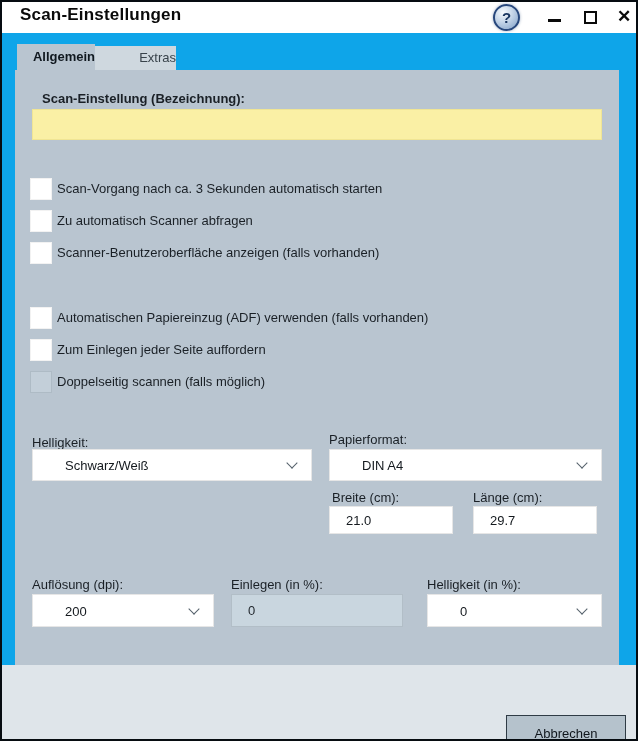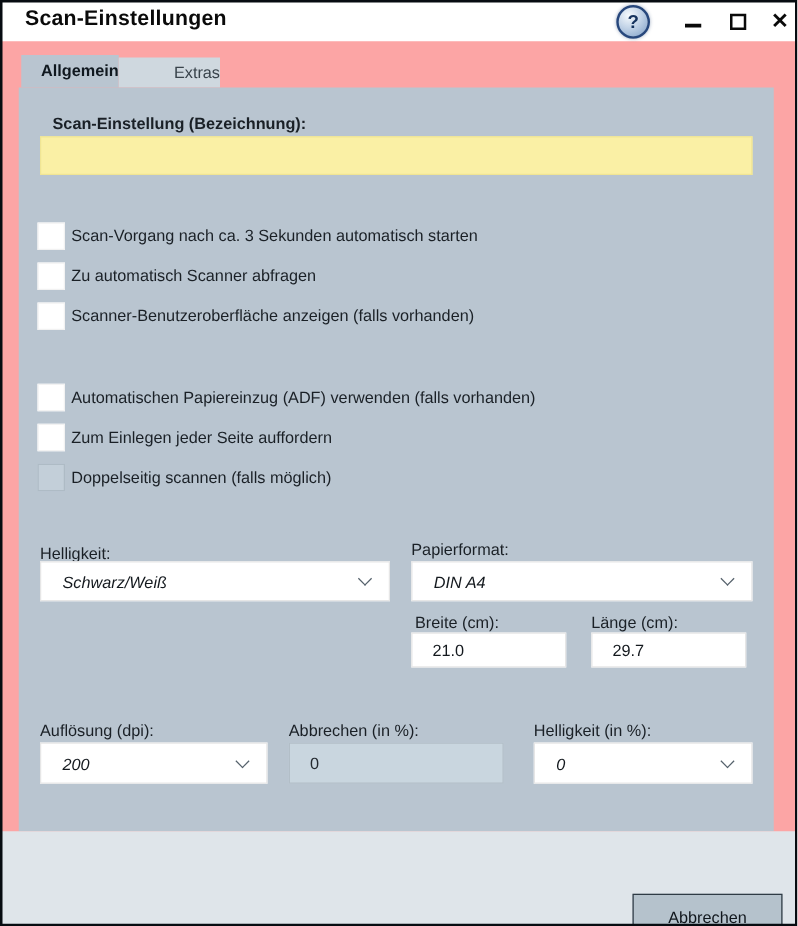--- a/index.html
+++ b/index.html
@@ -1,18 +1,18 @@
 <!DOCTYPE html>
 <html><head>
 <meta charset="utf-8">
 <style>
   html,body{margin:0;padding:0;background:#ffffff;}
   *{box-sizing:border-box;}
   .dialog{
-    position:relative;width:638px;height:741px;background:#fca5a5;
+    position:relative;width:638px;height:741px;background:#0ea5e9;
     font-family:"Liberation Sans",sans-serif;color:#14191e;overflow:hidden;
   }
   .dialog-border{position:absolute;inset:0;border:2px solid #070c11;pointer-events:none;z-index:50;}
   .titlebar{position:absolute;left:0;top:0;width:638px;height:33px;background:#ffffff;}
   .title{position:absolute;left:20px;top:5px;font-size:17px;font-weight:bold;color:#0a0a0a;letter-spacing:.2px;}
   .help-btn{
     position:absolute;left:493px;top:4px;width:27px;height:27px;border-radius:50%;
     border:2px solid #27477c;background:radial-gradient(circle at 35% 28%,#f6fafd 0%,#c2d3e7 45%,#7e9ec6 100%);
     color:#16335e;font-weight:bold;font-size:15px;text-align:center;line-height:23px;cursor:pointer;
     box-shadow:0 0 3px rgba(40,70,120,.45);
@@ -34,21 +34,21 @@
     position:absolute;left:32px;top:109px;width:570px;height:31px;background:#faf0a5;
     border:1px solid #f0e594;outline:none;font:13px "Liberation Sans",sans-serif;padding:0 10px;color:#14191e;
   }
   .cbx-row{position:absolute;left:30px;height:22px;}
   .cbx{position:absolute;left:0;top:0;width:22px;height:22px;background:#ffffff;border:1px solid #f2f2f2;cursor:pointer;}
   .cbx-disabled{background:#c3cfd9;border:1px solid #aebbc5;cursor:default;}
   .cbx-label{position:absolute;left:27px;top:0;font-size:13px;line-height:22px;color:#1a2026;white-space:nowrap;}
   .combo{
     position:absolute;background:#ffffff;border:1px solid #e6e6e6;cursor:pointer;
   }
-  .combo-text{position:absolute;left:17px;top:0;font-size:13px;color:#14191e;line-height:inherit;font-style:italic;}
+  .combo-text{position:absolute;left:32px;top:0;font-size:13px;color:#14191e;line-height:inherit;}
   .chev{position:absolute;right:15px;top:50%;width:8px;height:8px;margin-top:-6px;
     border-right:1.6px solid #55616b;border-bottom:1.6px solid #55616b;transform:rotate(45deg);}
   .txt-input{
     position:absolute;background:#ffffff;border:1px solid #e6e6e6;outline:none;
     font:13px "Liberation Sans",sans-serif;padding:0 0 0 16px;color:#14191e;
   }
   .txt-disabled{background:#c9d6df;border:1px solid #b2bec7;color:#242a30;}
   .btn{
     position:absolute;top:687px;height:36px;background:#b5c2cc;font:13px "Liberation Sans",sans-serif;
     color:#10161c;cursor:pointer;
@@ -128,21 +128,21 @@
 
   <div class="lbl" style="left:473px;top:490px;">Länge (cm):</div>
   <input class="txt-input" style="left: 473px; top: 506px; width: 124px; height: 28px;" type="text" value="29.7">
 
   <div class="lbl" style="left:32px;top:577px;">Auflösung (dpi):</div>
   <div class="combo" style="left:32px;top:594px;width:182px;height:33px;line-height:33px;">
     <span class="combo-text">200</span>
     <span class="chev"></span>
   </div>
 
-  <div class="lbl" style="left:231px;top:577px;">Abbrechen (in %):</div>
+  <div class="lbl" style="left:231px;top:577px;">Einlegen (in %):</div>
   <input class="txt-input txt-disabled" style="left: 231px; top: 594px; width: 172px; height: 33px;" type="text" disabled="" value="0">
 
   <div class="lbl" style="left:427px;top:577px;">Helligkeit (in %):</div>
   <div class="combo" style="left:427px;top:594px;width:175px;height:33px;line-height:33px;">
     <span class="combo-text">0</span>
     <span class="chev"></span>
   </div>
 
   <div class="bottom-strip"></div>
   <button class="btn btn-cancel">Abbrechen</button>

